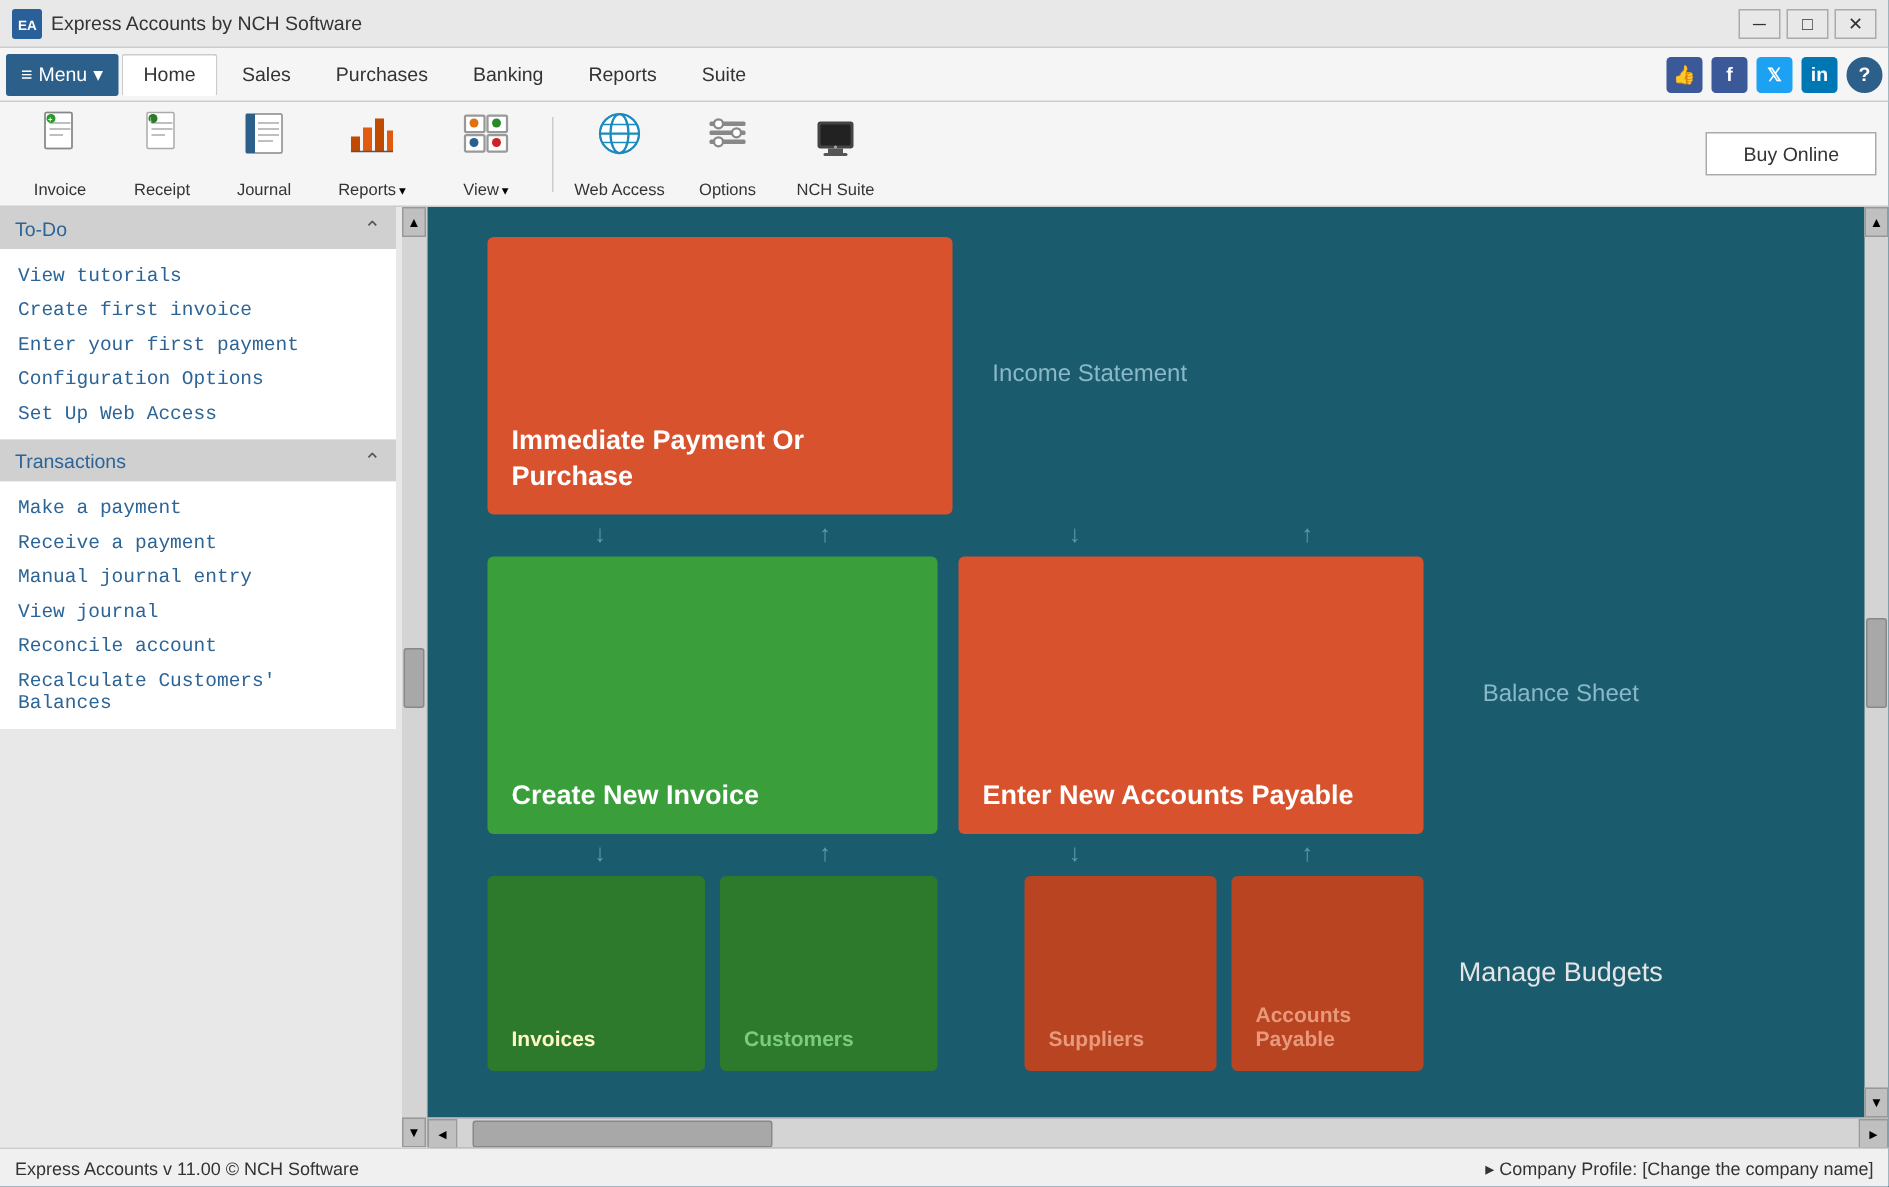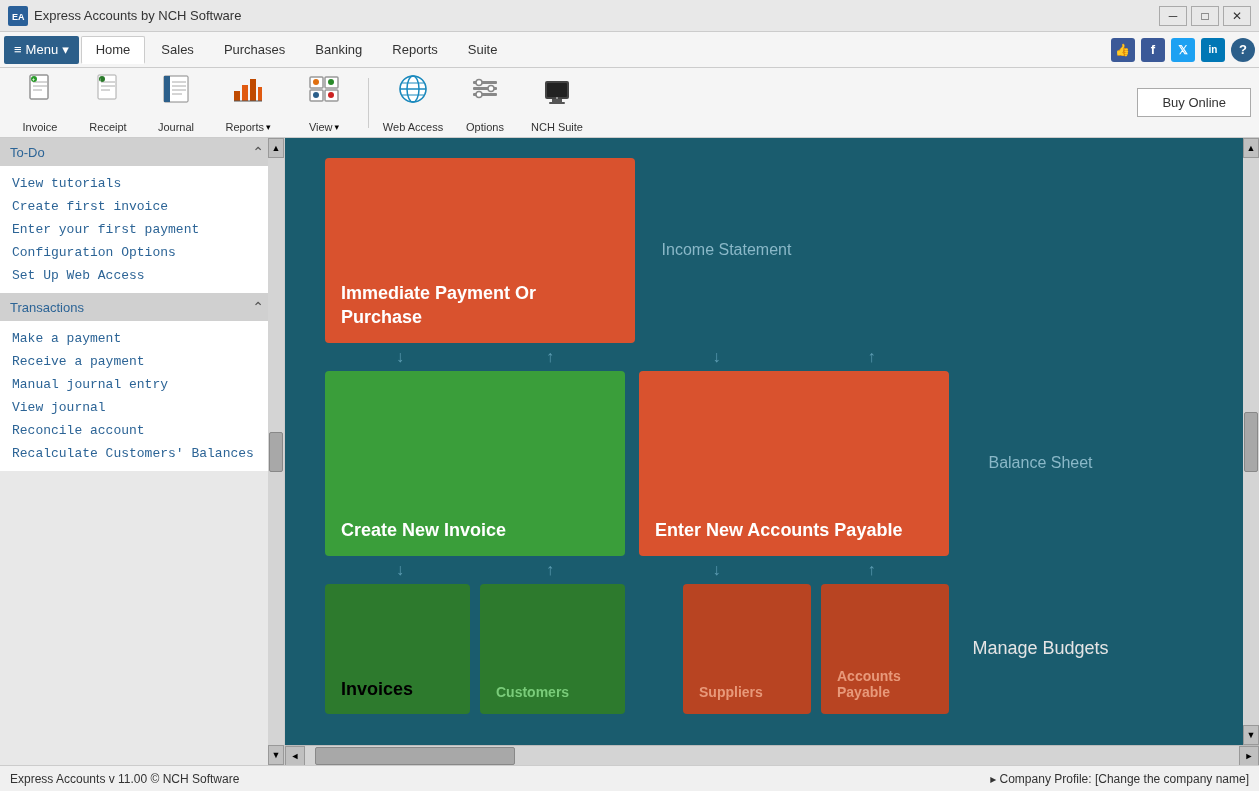--- a/index.html
+++ b/index.html
@@ -111,21 +111,21 @@
     .sidebar {
       width: 285px;
       flex-shrink: 0;
       background: #e8e8e8;
       overflow-y: auto;
       border-right: 1px solid #ccc;
       display: flex;
       flex-direction: column;
       position: relative;
     }
-    .sidebar-inner { padding-right: 10px; }
+    .sidebar-inner { padding-right: 20px; }
     .sidebar-section-header {
       background: #d0d0d0;
       padding: 6px 10px;
       font-size: 13px;
       color: #2c6496;
       font-weight: 500;
       display: flex;
       justify-content: space-between;
       align-items: center;
       cursor: pointer;
@@ -267,21 +267,21 @@
   <button class="menu-tab active">Home</button>
   <button class="menu-tab">Sales</button>
   <button class="menu-tab">Purchases</button>
   <button class="menu-tab">Banking</button>
   <button class="menu-tab">Reports</button>
   <button class="menu-tab">Suite</button>
   <div class="menu-bar-right">
     <div class="social-icon si-thumb">👍</div>
     <div class="social-icon si-fb" style="font-size:13px;font-weight:bold;">f</div>
     <div class="social-icon si-tw" style="font-size:12px;">𝕏</div>
-    <div class="social-icon si-li" style="font-size:10px;font-weight:bold;">in</div>
+    <div class="social-icon si-li" style="font-size:13px;font-weight:bold;">in</div>
     <div class="social-icon si-help" style="font-weight:bold;font-size:13px;">?</div>
   </div>
 </div>
 
 <div class="toolbar">
 
   <div class="toolbar-btn">
     <div class="toolbar-btn-icon">
       <svg width="32" height="32" viewBox="0 0 32 32">
         <rect x="6" y="2" width="18" height="24" rx="1" fill="white" stroke="#aaa" stroke-width="1"></rect>
@@ -499,21 +499,21 @@
           <span style="color:#5a9ab0;font-size:16px;">↓</span>
           <span style="color:#5a9ab0;font-size:16px;">↑</span>
         </div>
         <div style="width:155px;"></div>
       </div>
 
       <div style="display:flex;gap:14px;">
 
         <div style="width:300px;display:flex;gap:10px;">
           <div class="dash-tile tile-dark-green" style="flex:1;height:130px;">
-            <span style="font-size:18px;font-weight:bold;color:#000000;">Invoices</span>
+            <span style="font-size:14px;font-weight:bold;color:#fef9c3;">Invoices</span>
           </div>
           <div class="dash-tile tile-dark-green" style="flex:1;height:130px;">
             <span style="font-size:14px;font-weight:bold;color:#7acc7a;">Customers</span>
           </div>
         </div>
 
         <div style="width:310px;display:flex;gap:10px;">
           <div class="dash-tile tile-dark-orange" style="flex:1;height:130px;margin-left:44px;">
             <span style="font-size:14px;font-weight:bold;color:#e8997a;">Suppliers</span>
           </div>

